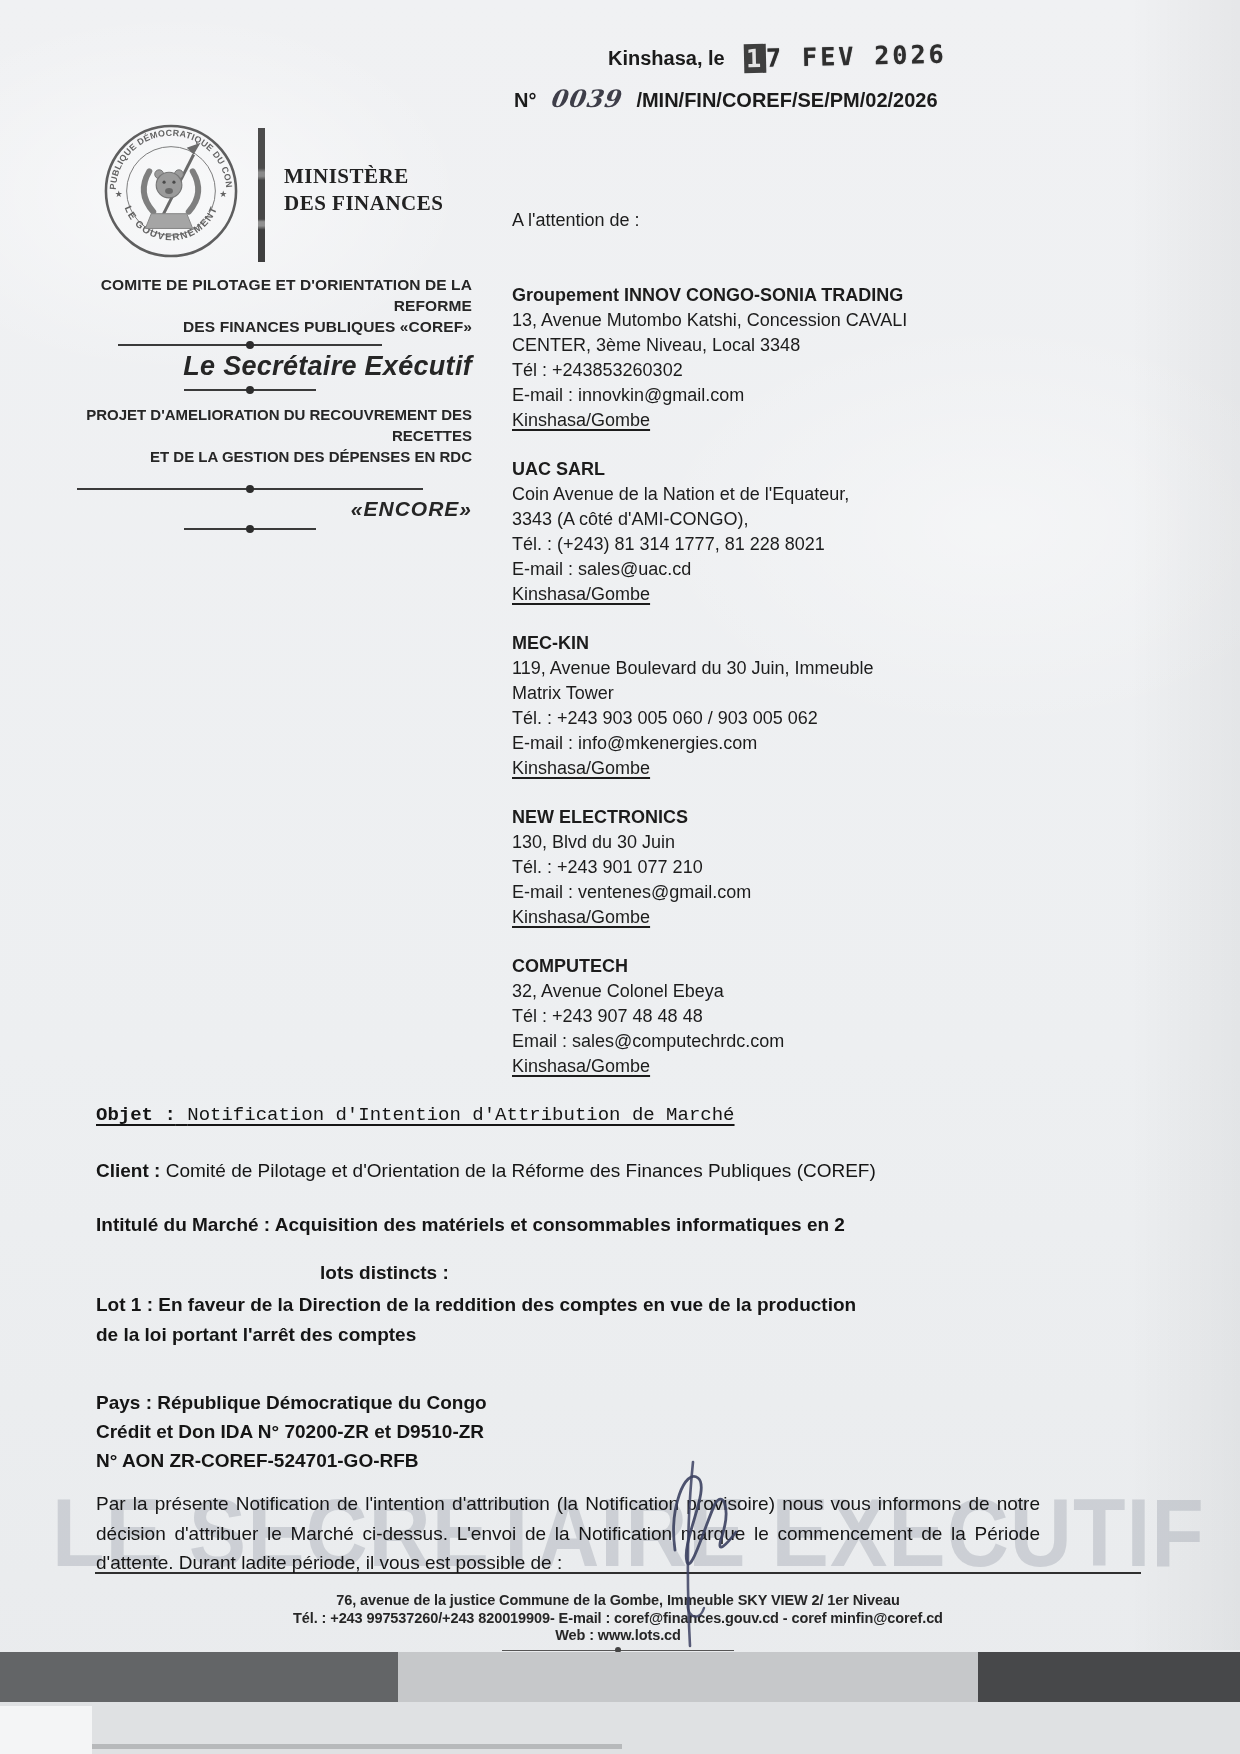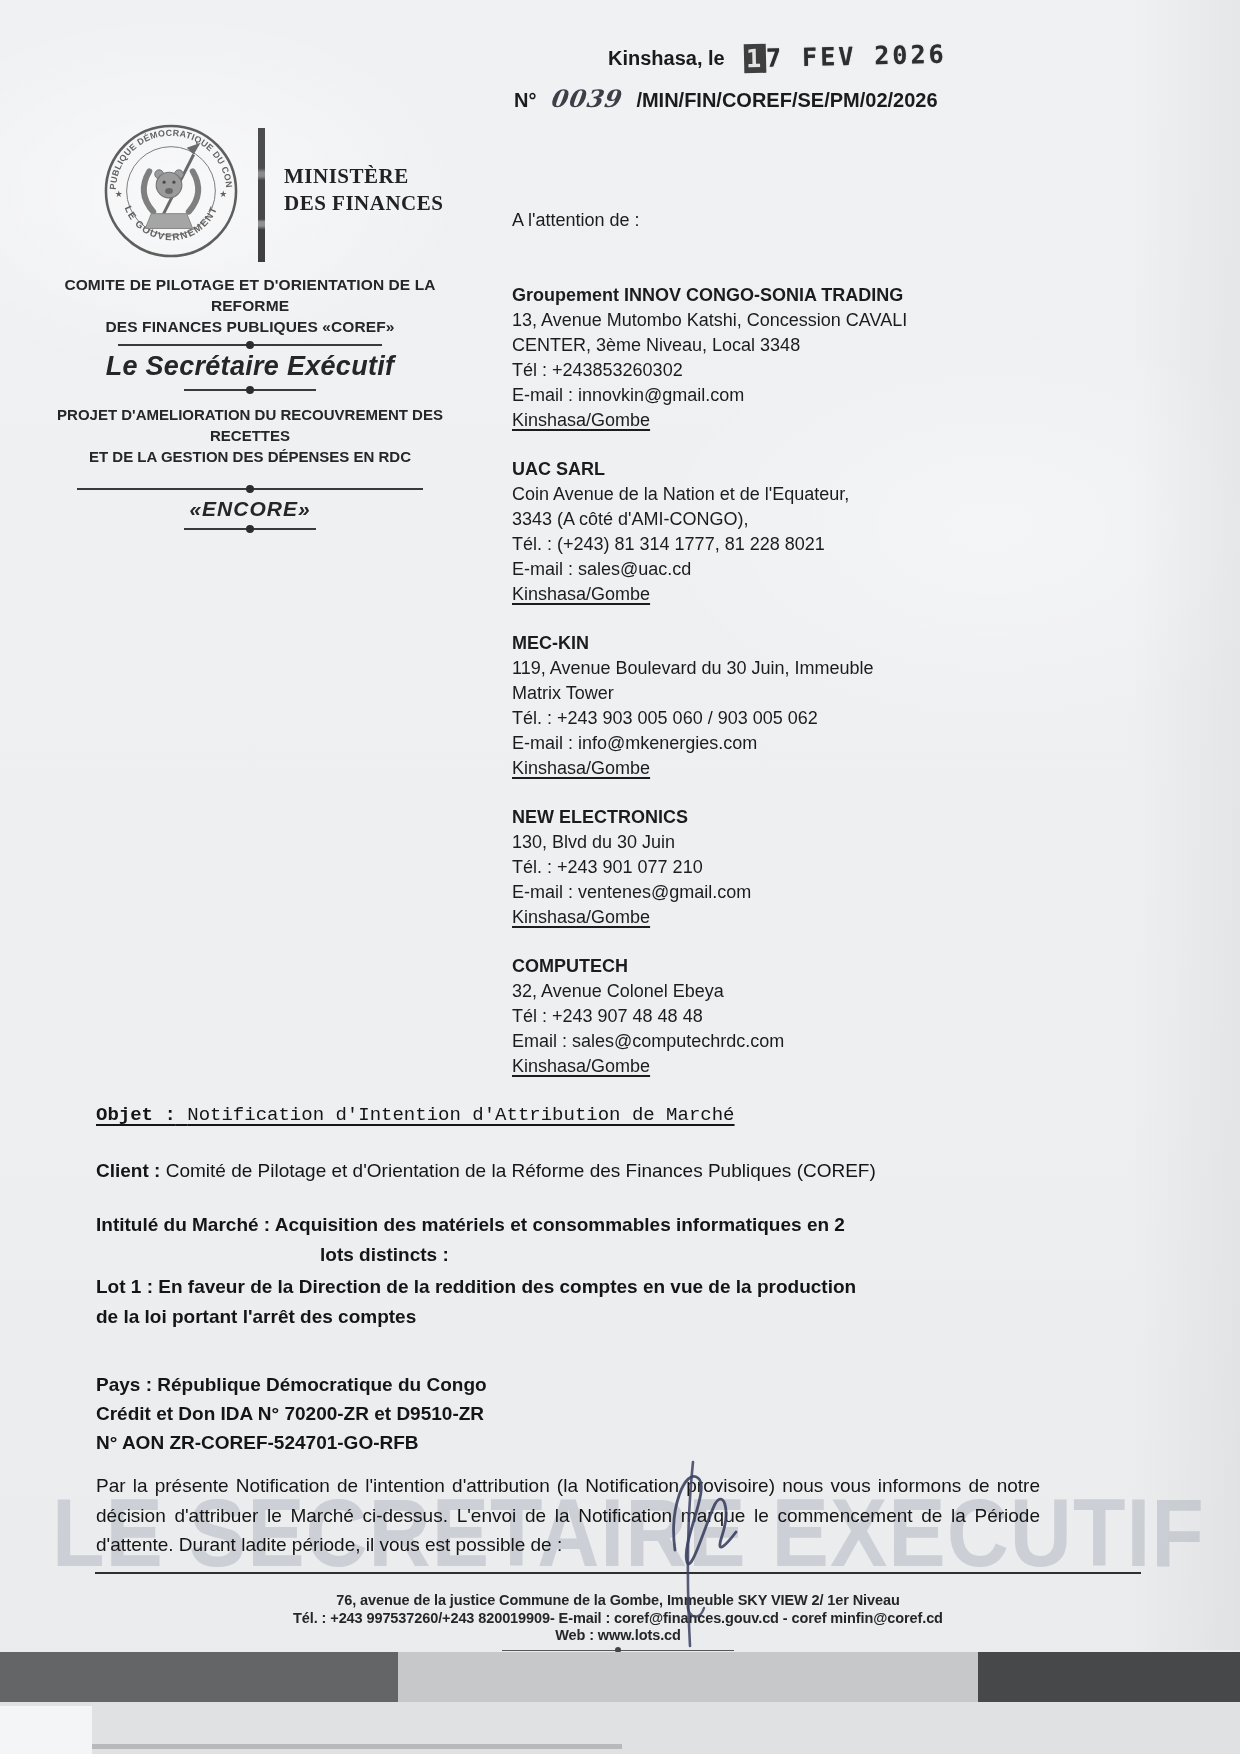--- a/index.html
+++ b/index.html
@@ -24,21 +24,21 @@
   .handwritten { display:inline-block; font-family:"DejaVu Serif", serif; font-style:italic;
     font-size:24px; font-weight:600; color:#3e3e49; transform:skewX(-10deg);
     margin:0 8px 0 10px; letter-spacing:1px; }
 
   
   .seal { position:absolute; left:102px; top:122px; opacity:.88; }
   .lh-divider { position:absolute; left:258px; top:128px; width:7px; height:134px;
     background:linear-gradient(180deg,#4c4c4c 0 30%, #8a8a8a 33% 36%, #474747 39% 68%, #909090 70% 73%, #3f3f3f 76% 100%); }
   .ministry { position:absolute; left:284px; top:163px; font-size:21px; font-weight:bold;
     letter-spacing:.5px; line-height:27px; color:#222;font-family:Liberation Serif, serif; }
-  .lh-col { position:absolute; left:28px; top:274px; width:444px; text-align:center; color:#262626; }
+  .lh-col { position:absolute; left:28px; top:274px; width:444px; text-align:right; color:#262626; }
   .committee { font-size:15.5px; font-weight:bold; line-height:21px; letter-spacing:.1px; }
   .sep { position:relative; height:2px; background:#3a3a3a; margin:7px auto 5px auto; }
   .sep::after { content:""; position:absolute; left:50%; top:50%; width:8px; height:8px;
     margin:-4px 0 0 -4px; background:#2d2d2d; border-radius:50%; }
   .sep.w1 { width:264px; } .sep.w2 { width:132px; } .sep.w3 { width:346px; margin-top:21px; } .sep.w4 { width:132px; }
   .secretary { font-size:27px; font-weight:bold; font-style:italic; letter-spacing:.3px; margin-top:2px; }
   .project { font-size:15px; font-weight:bold; line-height:21px; margin-top:13px; }
   .encore { font-size:21px; font-weight:bold; font-style:italic; letter-spacing:1px; margin-top:7px; }
 
   
@@ -48,21 +48,21 @@
   .company-name { font-weight:bold; }
   .company-city { text-decoration:underline; text-underline-offset:3px; text-decoration-thickness:1.5px; }
 
   
   .letter-body { position:absolute; left:96px; top:1102px; width:944px; font-size:19px;
     color:#151515; z-index:2; }
   .objet-line { text-decoration:underline; text-underline-offset:4px; text-decoration-thickness:1.5px; line-height:26px;font-family:Liberation Mono, monospace; }
   .lbl { font-weight:bold; }
   .client-line { margin-top:30px; line-height:26px; }
   .intitule { margin-top:26px; font-weight:bold; line-height:30px; text-align:justify; }
-  .intitule .ind { display:block; padding-left:224px; }
+  .intitule .ind { display:block; padding-left:224px;margin-top:18px; }
   .lot1 { margin-top:2px; font-weight:bold; line-height:30px; text-align:justify; }
   .pays-block { margin-top:10px; padding-top:28px; font-weight:bold; line-height:29px; }
   .para { margin-top:14px; line-height:29.5px; text-align:justify; }
 
   
   .watermark { position:absolute; left:52px; top:1478px; width:1140px; z-index:1;
     font-size:86px; font-weight:bold; white-space:nowrap; letter-spacing:1px;
     color:rgba(148,153,163,.34); transform:scale(1.0,1.12); transform-origin:left top; }
   .signature { position:absolute; left:615px; top:1450px; z-index:3; }
 

